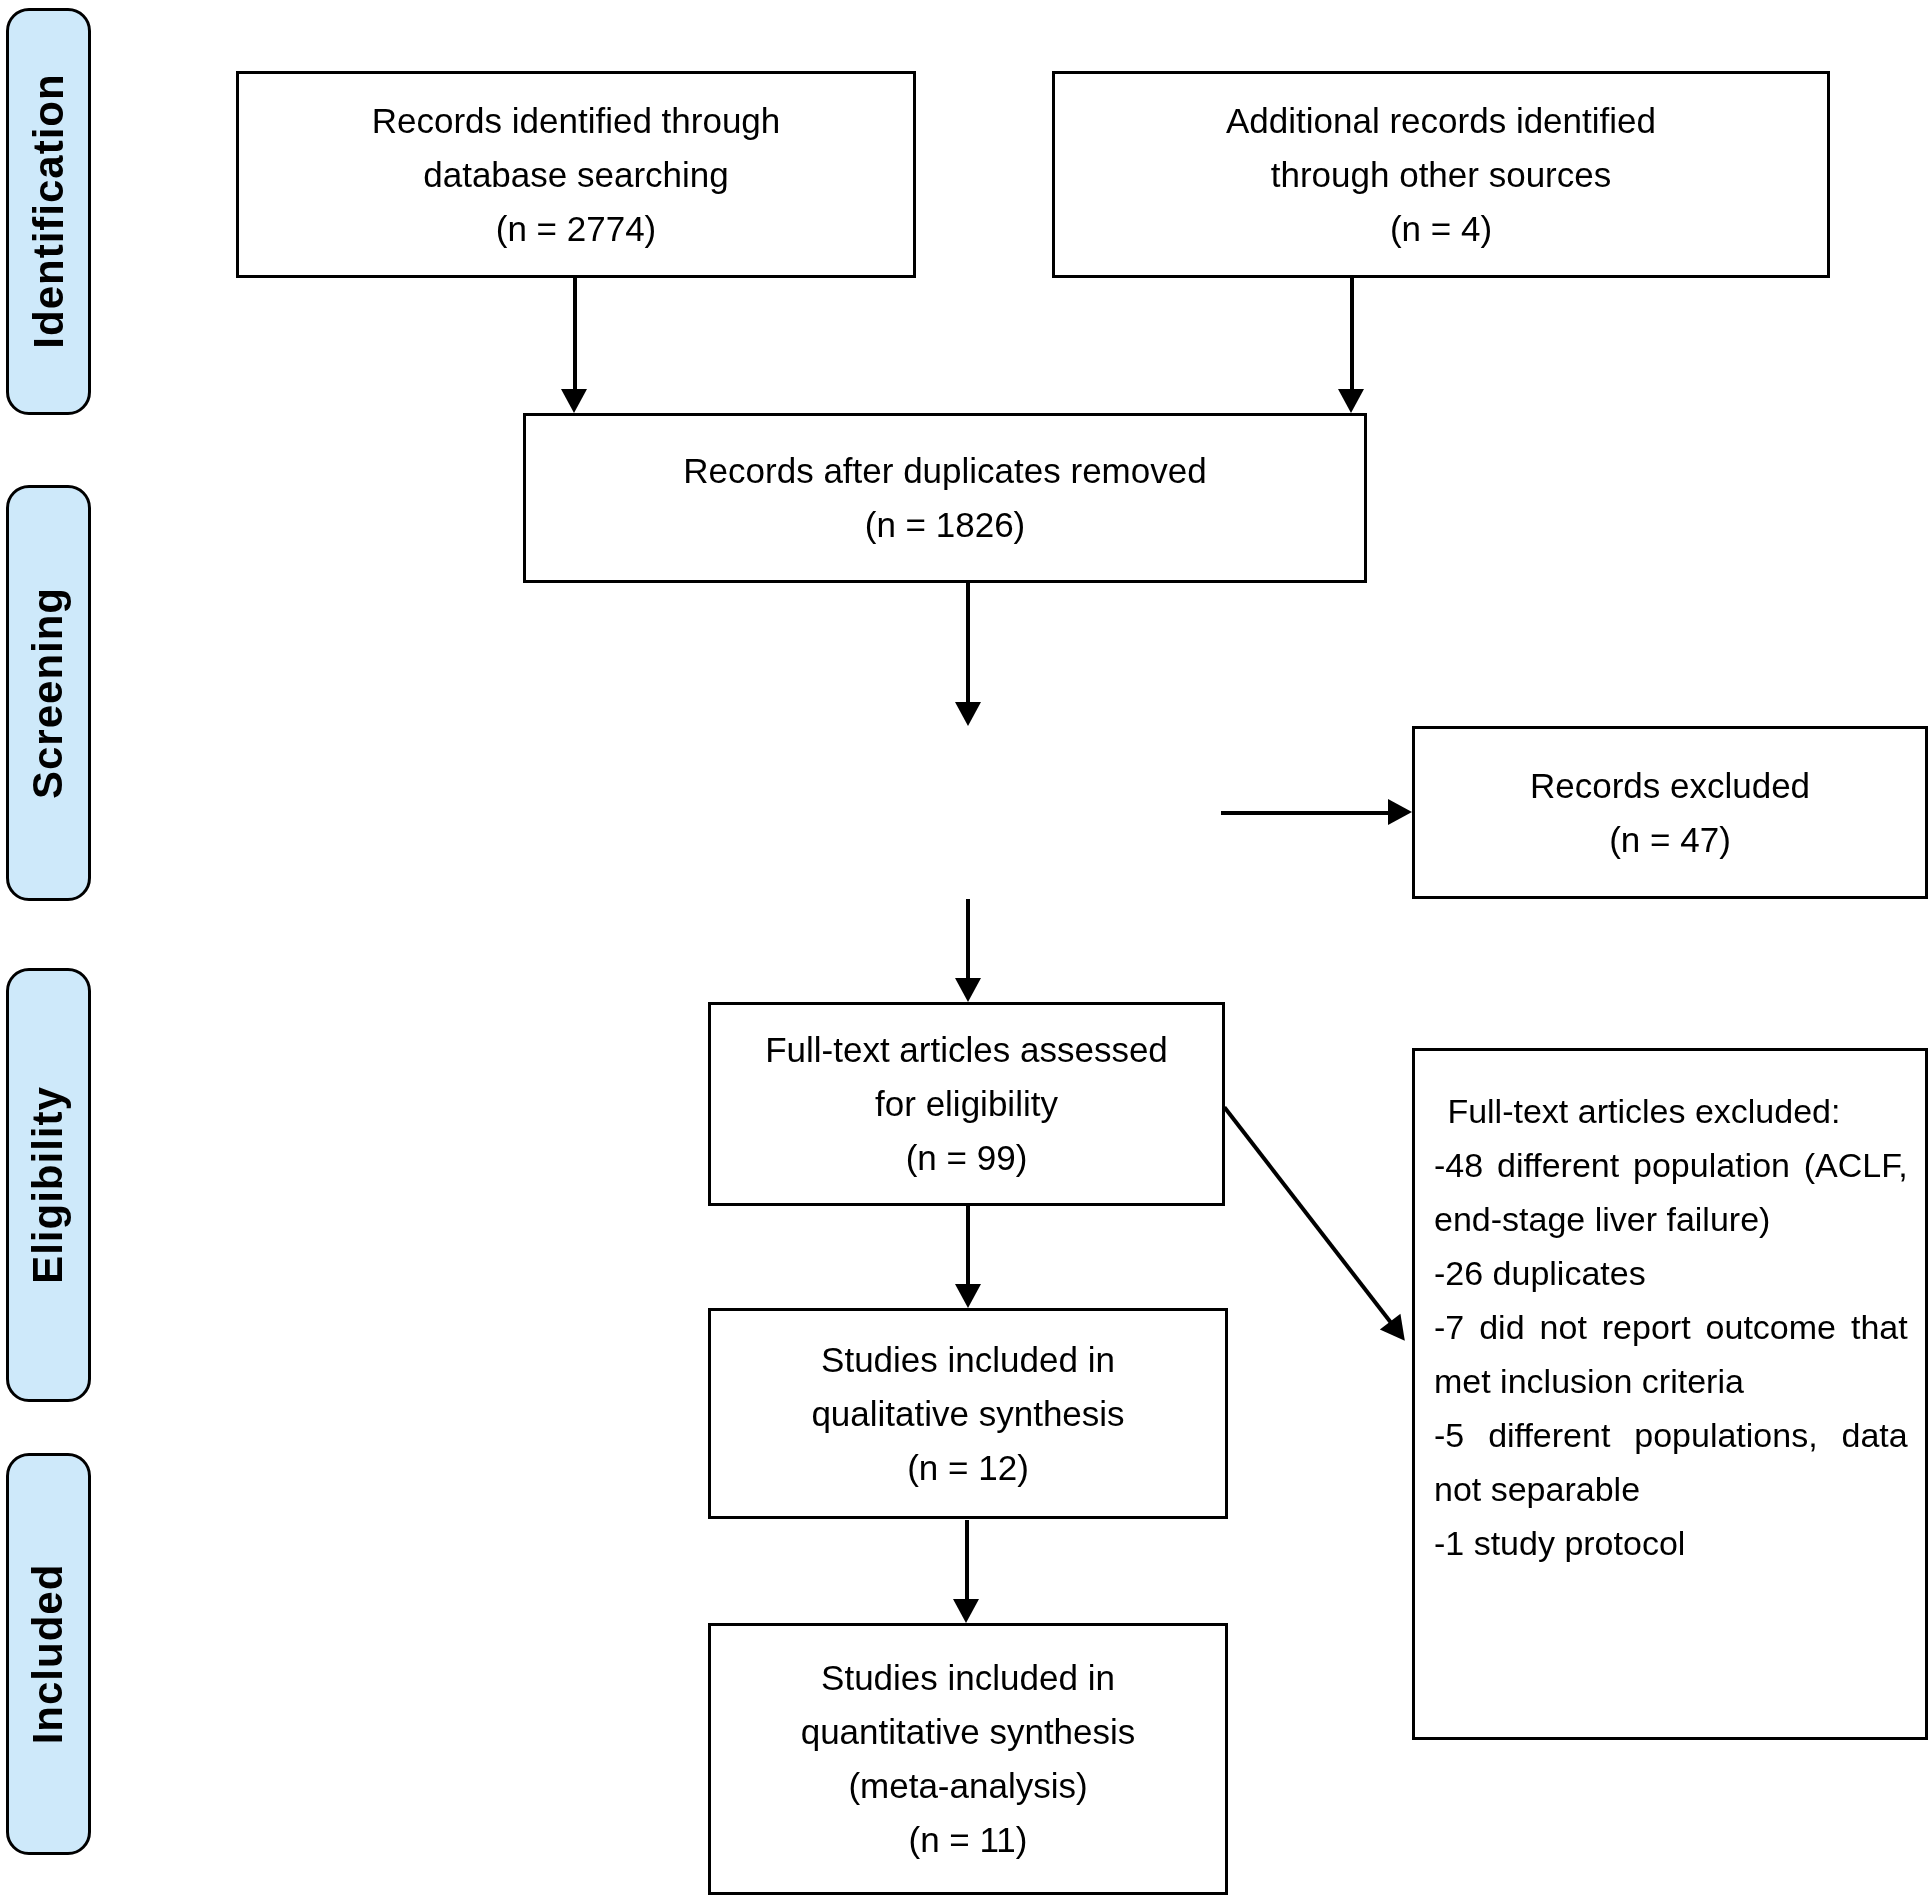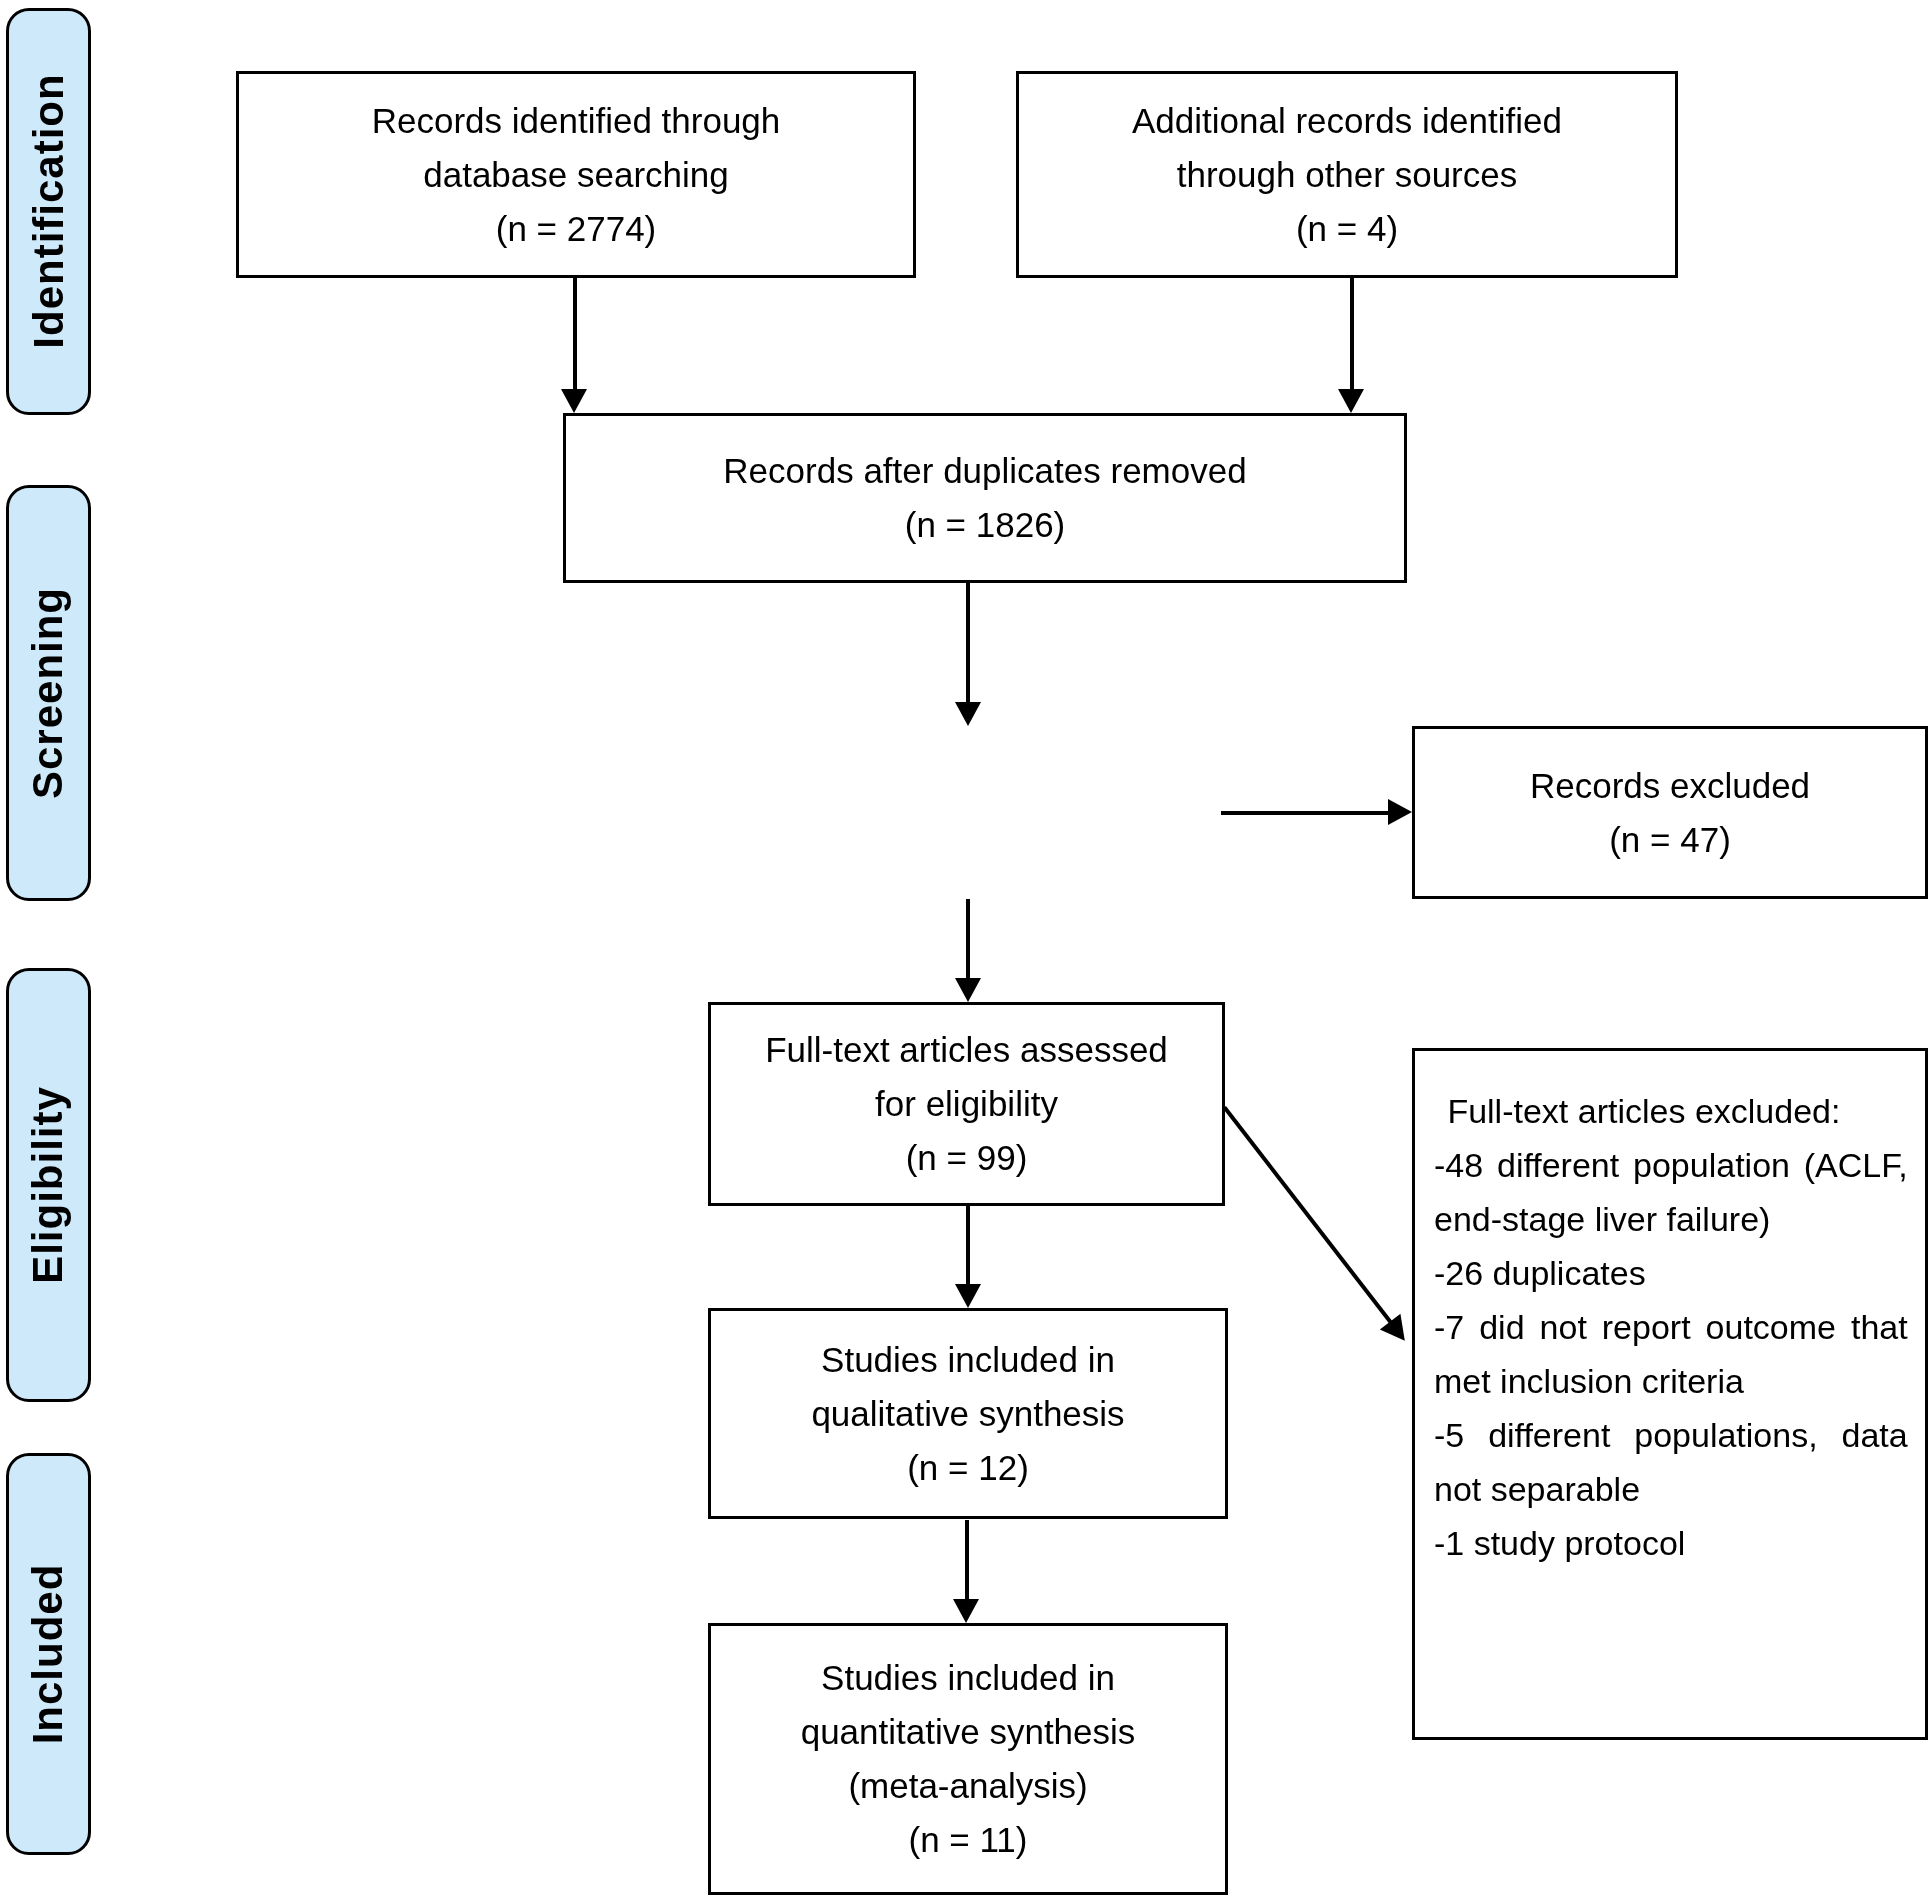--- a/index.html
+++ b/index.html
@@ -125,27 +125,27 @@
   <div class="stage" style="top:1453px; height:402px;">
     <span class="vlabel">Included</span>
   </div>
 
   <div class="fbox" style="left:236px; top:71px; width:680px; height:207px;">
     <div class="box-text">Records identified through
 database searching
 (n = 2774)</div>
   </div>
 
-  <div class="fbox" style="left:1016px; top:71px; width:662px; height:207px;">
+  <div class="fbox" style="left:1052px; top:71px; width:778px; height:207px;">
     <div class="box-text">Additional records identified
 through other sources
 (n = 4)</div>
   </div>
 
-  <div class="fbox" style="left:563px; top:413px; width:844px; height:170px;">
+  <div class="fbox" style="left:523px; top:413px; width:844px; height:170px;">
     <div class="box-text">Records after duplicates removed
 (n = 1826)</div>
   </div>
 
 
   <div class="fbox" style="left:1412px; top:726px; width:516px; height:173px;">
     <div class="box-text">Records excluded
 (n = 47)</div>
   </div>
 

